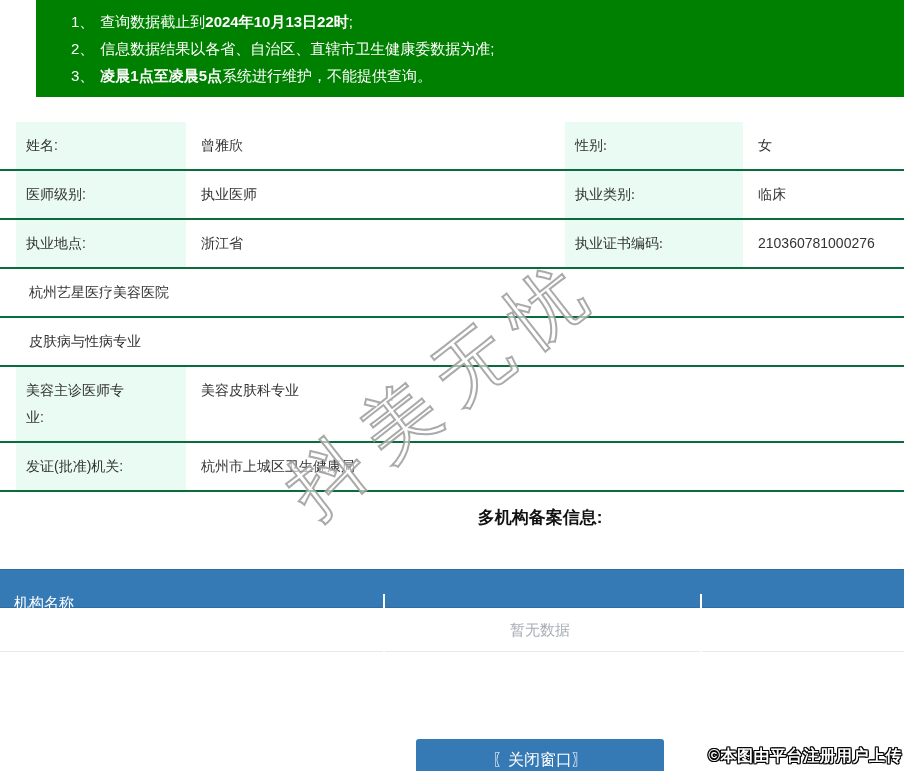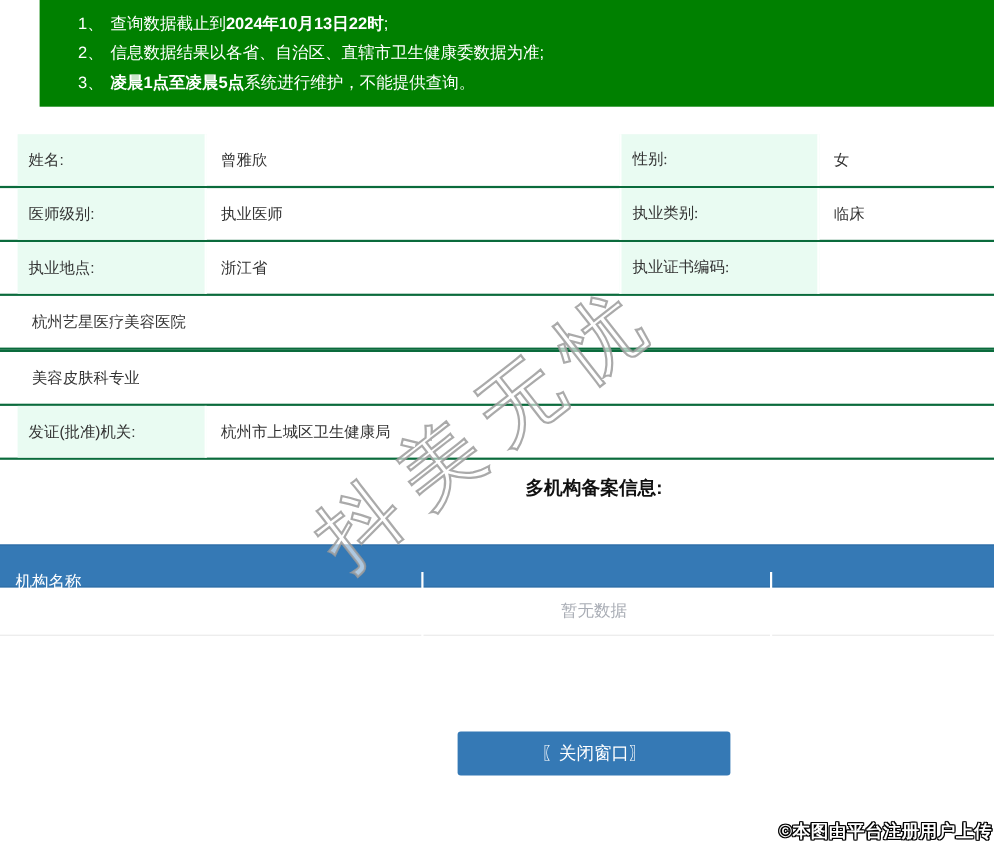--- a/index.html
+++ b/index.html
@@ -110,30 +110,33 @@
       <div class="cell label-cell">医师级别:</div>
       <div class="cell value-cell">执业医师</div>
       <div class="cell label-cell second">执业类别:</div>
       <div class="cell value-cell">临床</div>
     </div>
 
     <div class="row pair">
       <div class="cell label-cell">执业地点:</div>
       <div class="cell value-cell">浙江省</div>
       <div class="cell label-cell second">执业证书编码:</div>
+      <div class="cell value-cell">210360781000276</div>
     </div>
 
     <div class="row single">
       <div class="cell value-cell">杭州艺星医疗美容医院</div>
     </div>
 
     <div class="row single">
+      <div class="cell value-cell">皮肤病与性病专业</div>
     </div>
 
     <div class="row single">
+      <div class="cell label-cell">美容主诊医师专业:</div>
       <div class="cell value-cell">美容皮肤科专业</div>
     </div>
 
     <div class="row single">
       <div class="cell label-cell">发证(批准)机关:</div>
       <div class="cell value-cell">杭州市上城区卫生健康局</div>
     </div>
 
   </div>
 

